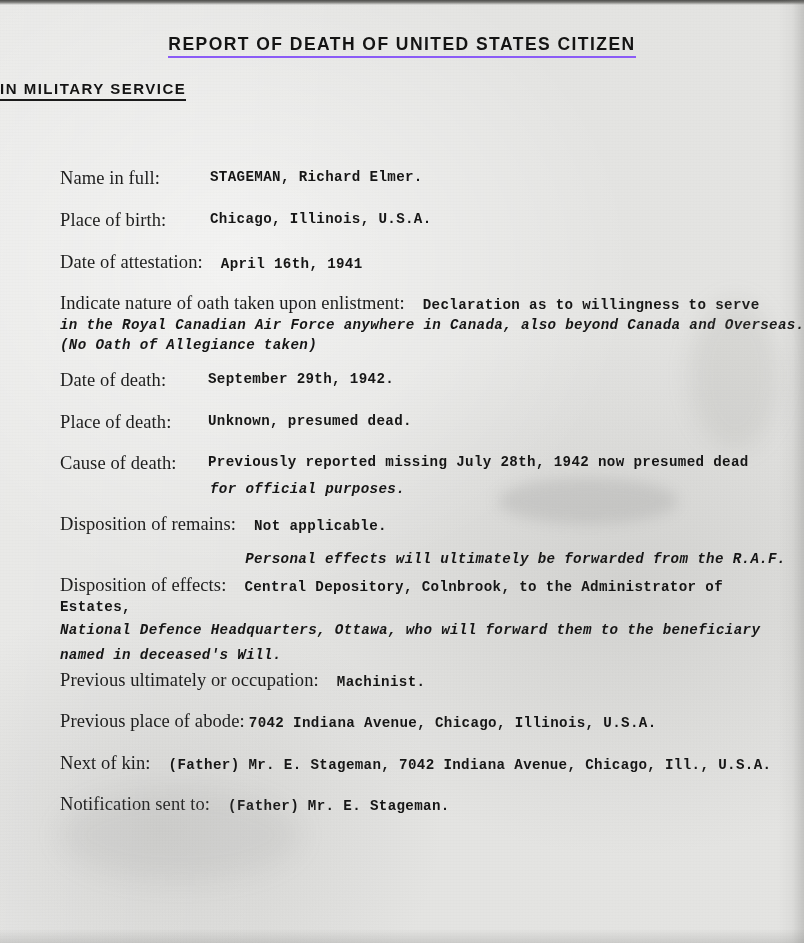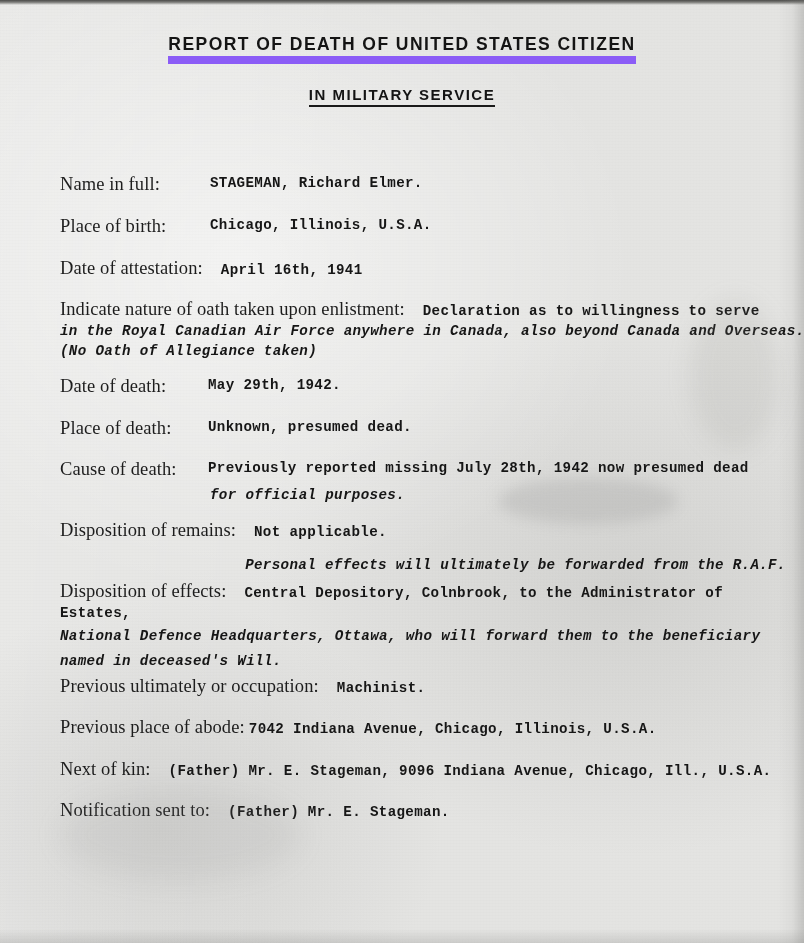--- a/index.html
+++ b/index.html
@@ -65,26 +65,26 @@
     text-align: center;
     margin-top: 34px;
   }
   .doc-title {
     display: inline-block;
     font-family: "Liberation Sans", sans-serif;
     font-weight: bold;
     font-size: 17.5px;
     letter-spacing: 1.45px;
     color: #141414;
-    border-bottom: 8px solid #8b5cf6;
+    border-bottom: 2px solid #8b5cf6;
     padding-bottom: 2px;
     line-height: 1.15;
   }
   .subtitle-block {
-    text-align: center;
+    text-align: left;
     margin-top: 22px;
   }
   .doc-subtitle {
     display: inline-block;
     font-family: "Liberation Sans", sans-serif;
     font-weight: bold;
     font-size: 15px;
     letter-spacing: 1.5px;
     color: #141414;
     border-bottom: 2px solid #1a1a1a;
@@ -208,21 +208,21 @@
           <span class="lbl">Indicate nature of oath taken upon enlistment:</span>
           <span class="inline-gap"></span>
           <span class="typed">Declaration as to willingness to serve</span>
         </div>
         <div class="typed-line">in the Royal Canadian Air Force anywhere in Canada, also beyond Canada and Overseas.</div>
         <div class="typed-line">(No Oath of Allegiance taken)</div>
       </div>
 
       <div class="row">
         <span class="lbl">Date of death:</span>
-        <span class="typed val-col v148">May 29th, 1942.</span>
+        <span class="typed val-col v148">September 29th, 1942.</span>
       </div>
 
       <div class="row">
         <span class="lbl">Place of death:</span>
         <span class="typed val-col v148">Unknown, presumed dead.</span>
       </div>
 
       <div class="row tight">
         <span class="lbl">Cause of death:</span>
         <span class="typed val-col v148">Previously reported missing July 28th, 1942 now presumed dead</span>
@@ -252,21 +252,21 @@
       </div>
 
       <div class="row">
         <span class="lbl">Previous place of abode:</span>
         <span class="typed">7042 Indiana Avenue, Chicago, Illinois, U.S.A.</span>
       </div>
 
       <div class="row">
         <span class="lbl">Next of kin:</span>
         <span class="inline-gap"></span>
-        <span class="typed">(Father) Mr. E. Stageman, 9096 Indiana Avenue, Chicago, Ill., U.S.A.</span>
+        <span class="typed">(Father) Mr. E. Stageman, 7042 Indiana Avenue, Chicago, Ill., U.S.A.</span>
       </div>
 
       <div class="row">
         <span class="lbl">Notification sent to:</span>
         <span class="inline-gap"></span>
         <span class="typed">(Father) Mr. E. Stageman.</span>
       </div>
 
     </div>
   </div>

